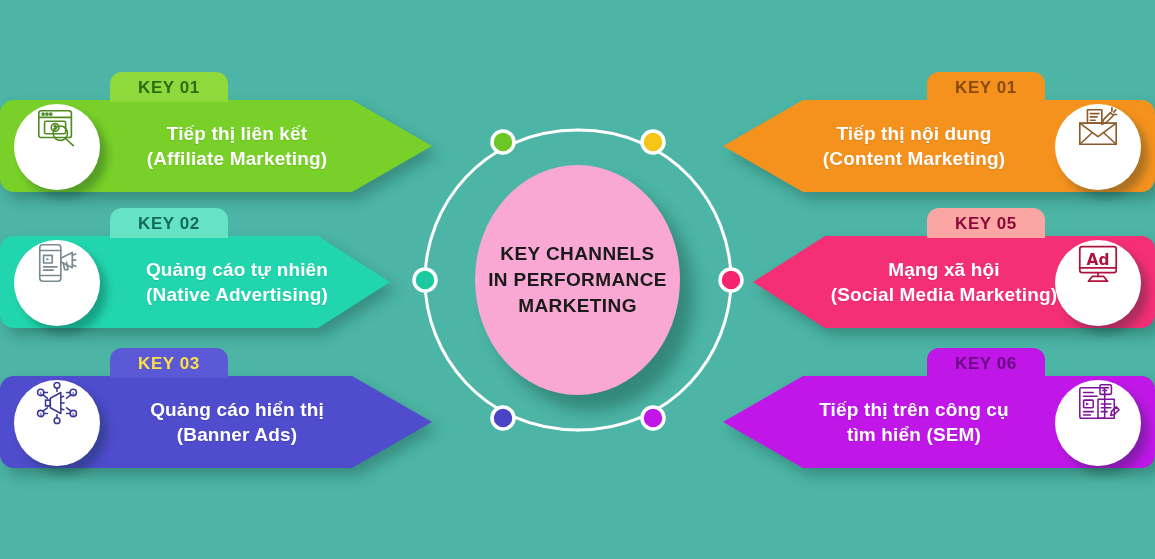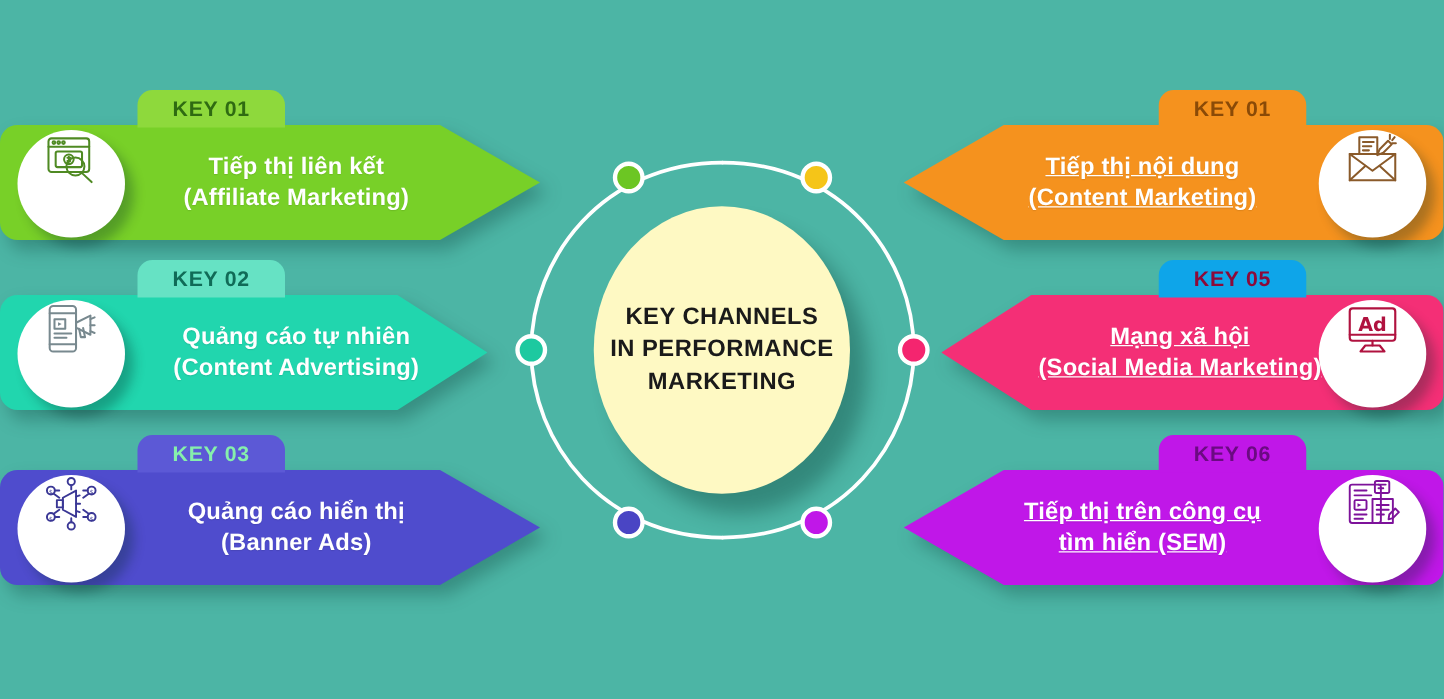--- a/index.html
+++ b/index.html
@@ -73,21 +73,21 @@
     z-index: 2;
     color: #ffffff;
     font-size: 19px;
     font-weight: bold;
     line-height: 1.32;
     text-align: center;
     letter-spacing: 0.15px;
     text-shadow: 0 1px 1px rgba(0,0,0,0.10);
   }
   .key-item.left  .key-text { margin-left: 112px; width: 250px; }
-  .key-item.right .key-text { margin-left: 60px;  width: 262px; text-decoration: underline; }
+  .key-item.right .key-text { margin-left: 60px;  width: 262px; }
   .key-text .l2 { display: block; }
 
   
   .key-icon {
     position: absolute;
     top: 32px;
     width: 86px;
     height: 86px;
     border-radius: 50%;
     background: #ffffff;
@@ -182,41 +182,41 @@
       <span>KEY 02</span>
     </div>
     <div class="key-body">
       <div class="key-shape">
         <svg viewBox="0 0 390 92" preserveAspectRatio="none" aria-hidden="true">
           <path d="M14,0 H318 L390,46 L318,92 H14 A14,14 0 0 1 0,78 V14 A14,14 0 0 1 14,0 Z" fill="#21d6ae"></path>
         </svg>
       </div>
       <div class="key-text">
         <span class="l1">Quảng cáo tự nhiên</span>
-        <span class="l2">(Content Advertising)</span>
+        <span class="l2">(Native Advertising)</span>
       </div>
     </div>
     <div class="key-icon">
       <span>
         <svg width="46" height="46" viewBox="0 0 48 48" fill="none" stroke-width="1.7" stroke-linecap="round" stroke-linejoin="round" stroke="#78898f" style="color: rgb(120, 137, 143);">
           <rect x="6" y="5" width="22" height="38" rx="3"></rect>
           <path d="M6 11 H28 M6 37 H28"></path>
           <path d="M10 16 h9 v8 h-9 z"></path>
           <path d="M13 18.5 l3 1.6 l-3 1.6 z" fill="currentColor" stroke="none"></path>
           <path d="M10 28 h14 M10 31.5 h10"></path>
           <path d="M28 19 L40 13 v16 L28 23 z"></path>
           <path d="M40 16 l3.5 -1.5 M40 21 h3.5 M40 26 l3.5 1.5"></path>
           <path d="M30.5 24 l1.5 7 h3.5 l-1.6 -7.6"></path>
         </svg>
       </span>
     </div>
   </div>
 
   <div class="key-item left" style="top:348px; width:432px;">
-    <div class="key-tab" style="background: rgb(92, 89, 214); color: #86efac;">
+    <div class="key-tab" style="background: rgb(92, 89, 214); color: #fde047;">
       <span>KEY 03</span>
     </div>
     <div class="key-body">
       <div class="key-shape">
         <svg viewBox="0 0 432 92" preserveAspectRatio="none" aria-hidden="true">
           <path d="M14,0 H352 L432,46 L352,92 H14 A14,14 0 0 1 0,78 V14 A14,14 0 0 1 14,0 Z" fill="#4f4ccd"></path>
         </svg>
       </div>
       <div class="key-text">
         <span class="l1">Quảng cáo hiển thị</span>
@@ -270,21 +270,21 @@
           <path d="M5 20 L24 34 L43 20"></path>
           <path d="M5 42 L18 30 M43 42 L30 30"></path>
           <path d="M37 9 L30 16 l-2 5 l5 -2 l7 -7 z"></path>
           <path d="M38.5 4 v3.5 M42.5 6 l-2 2.5 M43.5 11 h-3.2"></path>
         </svg>
       </span>
     </div>
   </div>
 
   <div class="key-item right" style="top:208px; width:402px;">
-    <div class="key-tab" style="background: #0ea5e9; color: rgb(140, 10, 57);">
+    <div class="key-tab" style="background: #fca5a5; color: rgb(140, 10, 57);">
       <span>KEY 05</span>
     </div>
     <div class="key-body">
       <div class="key-shape">
         <svg viewBox="0 0 402 92" preserveAspectRatio="none" aria-hidden="true">
           <path d="M388,0 H72 L0,46 L72,92 H388 A14,14 0 0 0 402,78 V14 A14,14 0 0 0 388,0 Z" fill="#f42f76"></path>
         </svg>
       </div>
       <div class="key-text">
         <span class="l1">Mạng xã hội</span>
@@ -336,21 +336,21 @@
       </span>
     </div>
   </div>
 
   <div id="center-group">
     <svg id="orbit-ring" viewBox="0 0 350 340" fill="none">
       <path d="M175 20 C 80 20, 22 96, 22 170 C 22 244, 80 320, 175 320" stroke="#ffffff" stroke-width="3" fill="none" stroke-linecap="round"></path>
       <path d="M175 20 C 270 20, 328 96, 328 170 C 328 244, 270 320, 175 320" stroke="#ffffff" stroke-width="3" fill="none" stroke-linecap="round"></path>
     </svg>
 
-    <div id="center-circle" style="background: #fef9c3;">
+    <div id="center-circle" style="background: #f9a8d4;">
       <div id="center-title" style="color: rgb(26, 26, 26);">
         <span>KEY CHANNELS</span>
         <span>IN PERFORMANCE</span>
         <span>MARKETING</span>
       </div>
     </div>
 
     <svg class="orbit-dot" style="left:0;top:0;width:350px;height:340px;z-index:4;" viewBox="0 0 350 340" fill="none">
       <circle class="dot" cx="100" cy="32" r="11" stroke="#ffffff" stroke-width="3.5" fill="#6cc623"></circle>
       <circle class="dot" cx="250" cy="32" r="11" stroke="#ffffff" stroke-width="3.5" fill="#f5c518"></circle>

